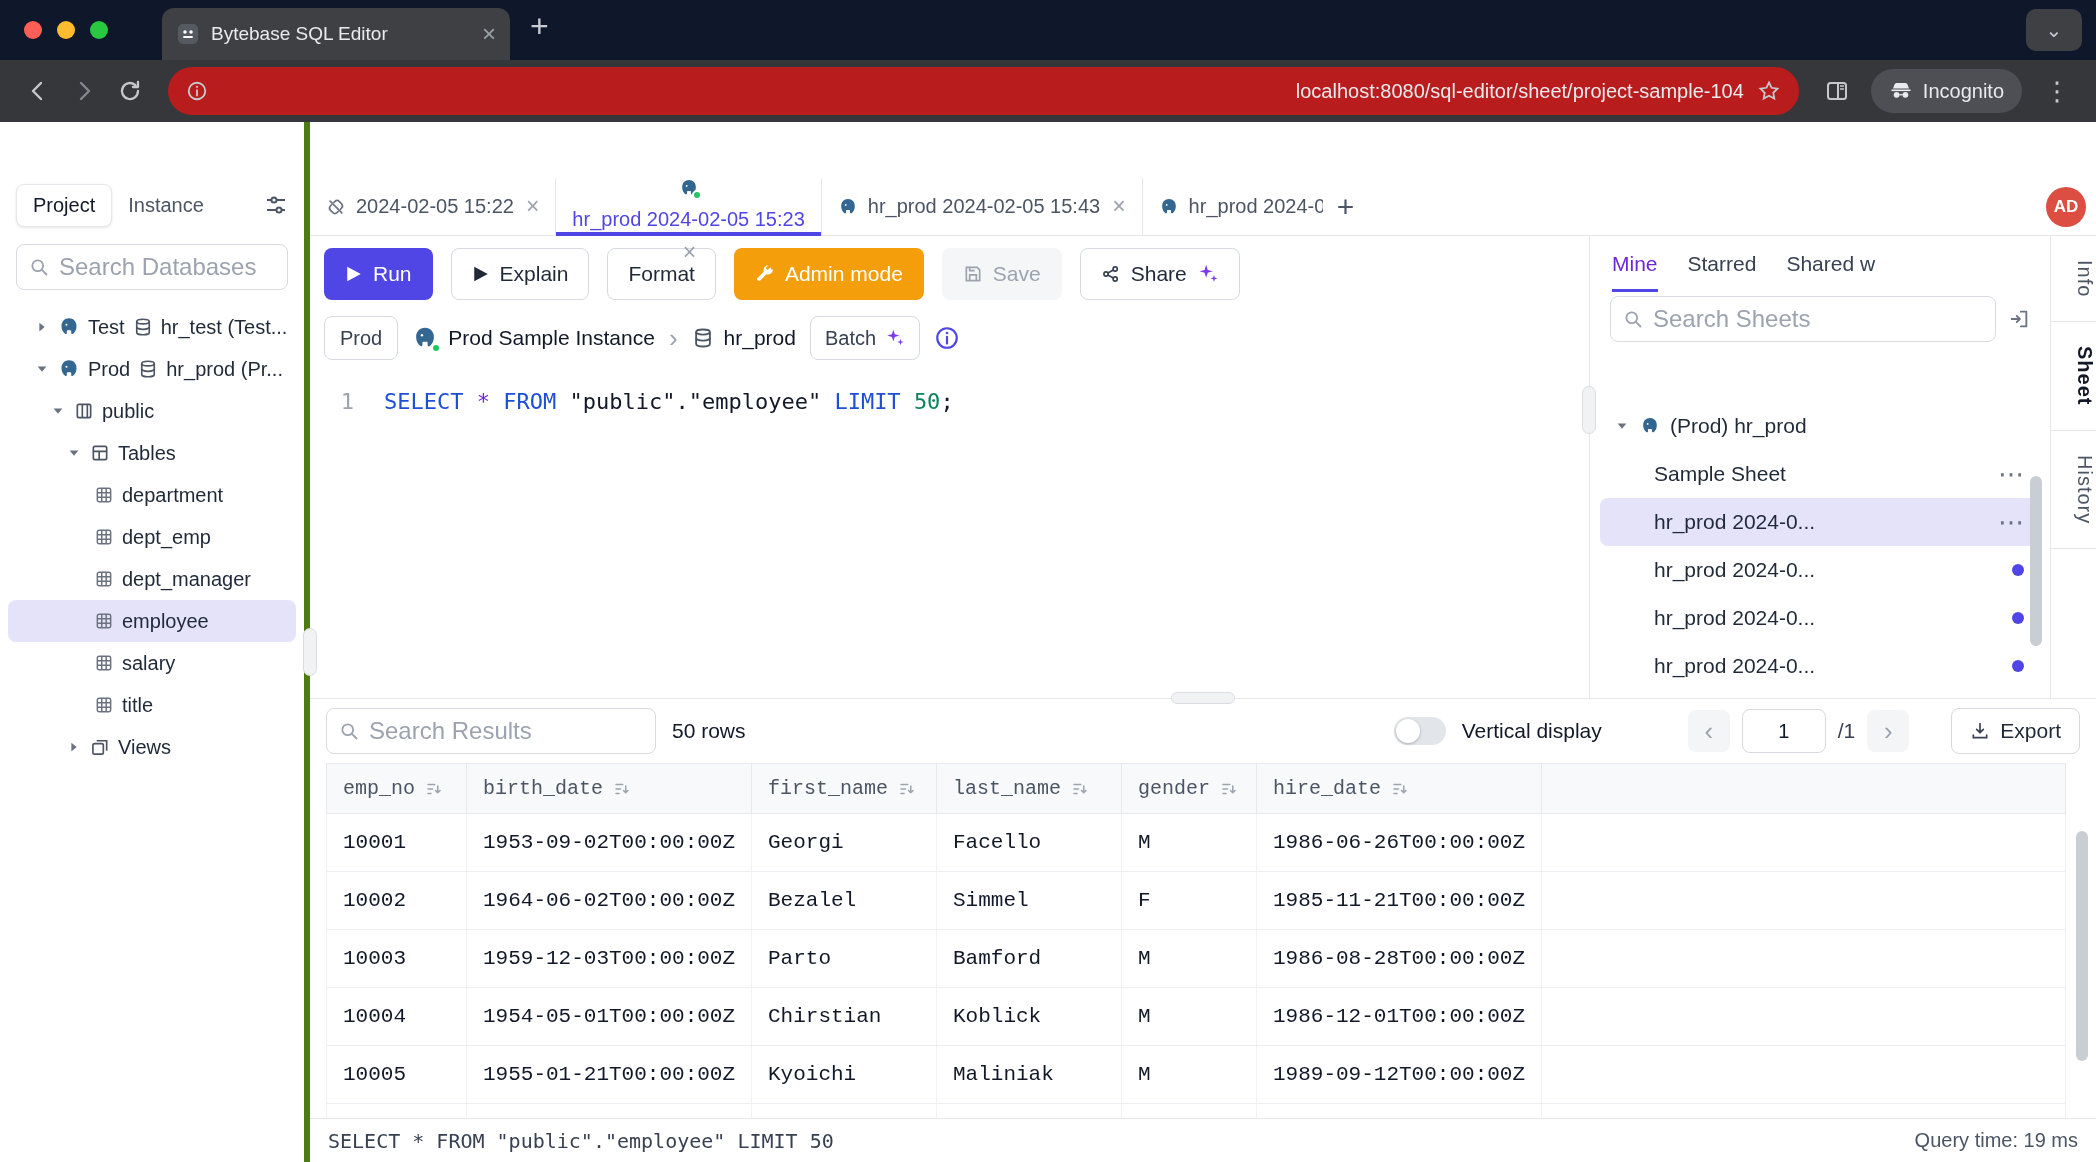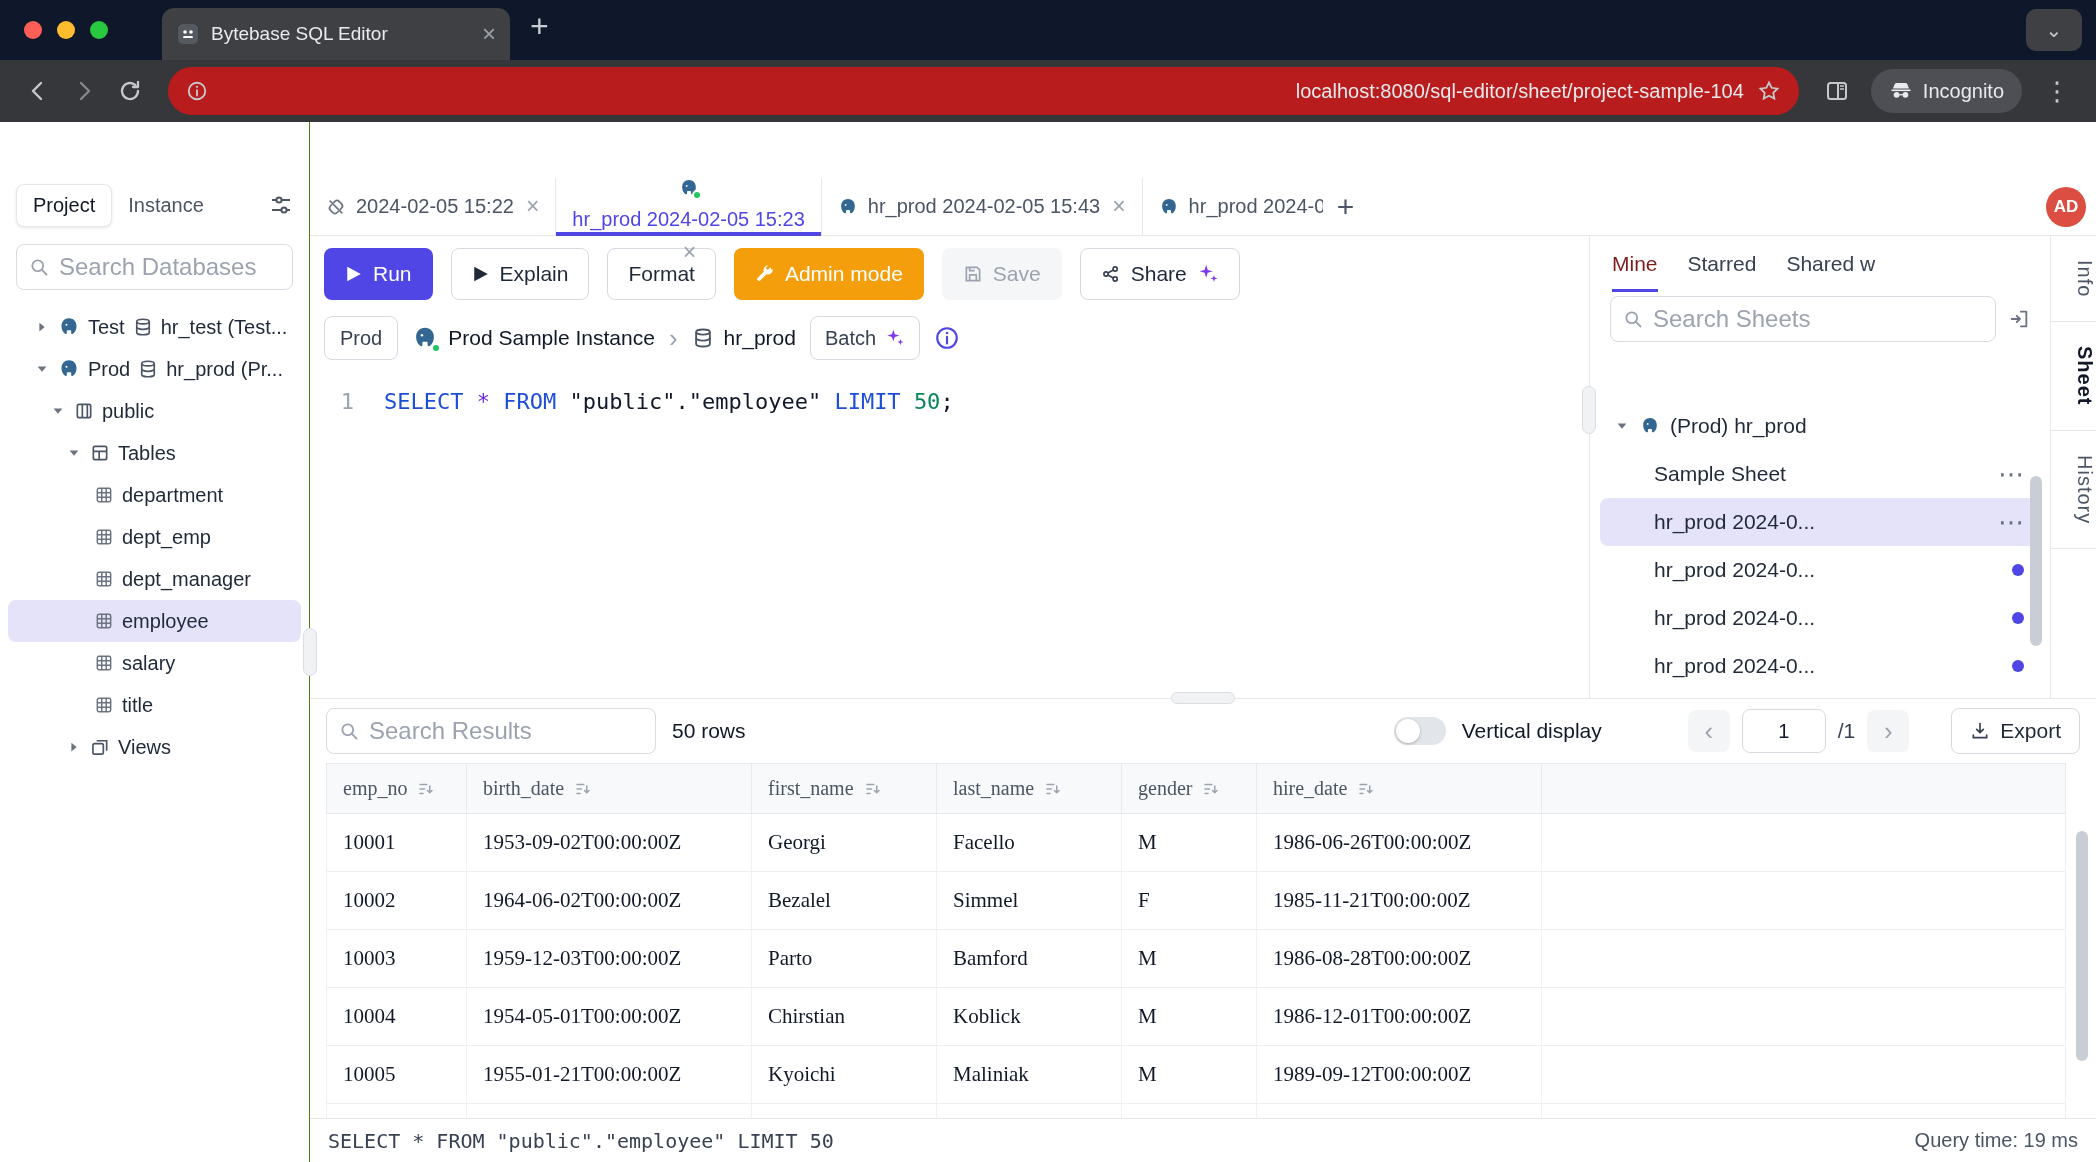--- a/index.html
+++ b/index.html
@@ -28,21 +28,21 @@
     padding:0 18px; gap:13px; margin:0 12px;text-align:right; }
   .url-text { color:#E8EAED; font-size:20px; flex:1; white-space:nowrap; overflow:hidden; }
   .incog { height:44px; border-radius:22px; background:#4D4F54; display:flex; align-items:center; gap:10px;
     padding:0 18px; color:#E8EAED; font-size:20px; margin:0 8px; }
   .menu-dots { color:#C6C9CC; font-size:26px; padding:0 8px; }
 
   
   #app { display:flex; height:1040px; background:#fff; position:relative; }
 
   
-  .sidebar { width:310px; border-right:1px solid #4d7c0f; padding-top:56px; display:flex; flex-direction:column; }
+  .sidebar { width:310px; border-right:6px solid #4d7c0f; padding-top:56px; display:flex; flex-direction:column; }
   .side-header { display:flex; align-items:center; padding:0 16px; height:54px; }
   .seg-active { background:#fff; border:1px solid #E5E7EB; box-shadow:0 1px 3px rgba(0,0,0,.1); border-radius:8px;
     padding:9px 16px; font-size:20px; color:#111827; }
   .seg-plain { padding:9px 16px; font-size:20px; color:#4B5563; }
   .side-filter { margin-left:auto; }
   .side-search { margin:12px 16px 10px; height:46px; border:1px solid #D8DCE2; border-radius:8px;
     display:flex; align-items:center; gap:10px; padding:0 12px; }
   .side-search input, .panel-search input, .res-search input { border:none; outline:none; font-size:24px;
     color:#ec4899; width:100%; background:transparent; font-family:"Liberation Sans",sans-serif; }
   input::placeholder { color:#9CA3AF; }
@@ -95,21 +95,21 @@
   .editor-area { flex:1; min-height:0; display:flex; font-family:"DejaVu Sans Mono",monospace;
     font-size:22px; padding-top:12px; }
   .gutter { width:58px; text-align:right; padding-right:14px; color:#9CA3AF; line-height:36px; }
   .code-line { flex:1; line-height:36px; padding-left:16px; white-space:nowrap; overflow:hidden; color:#1F2937; }
   .kw{color:#1D4ED8}.op{color:#6D28D9}.ident{color:#111827}.num{color:#098658}
 
   
   .sheets-panel { width:460px; display:flex; flex-direction:column; position:relative; }
   .sheet-tabs { height:56px; display:flex; align-items:center; gap:30px; padding:0 22px; font-size:21px; color:#374151; }
   .stab { height:100%; display:flex; align-items:center; position:relative; white-space:nowrap; }
-  .stab.active { color:#7f1d1d; }
+  .stab.active { color:#6d28d9; }
   .stab.active::after { content:""; position:absolute; left:0; right:0; bottom:0; height:3px; background:#4F46E5; }
   .sheet-search-row { display:flex; align-items:center; padding:0 20px; gap:12px; height:54px; }
   .panel-search { flex:1; height:46px; border:1px solid #D8DCE2; border-radius:8px; display:flex;
     align-items:center; gap:10px; padding:0 12px; }
   .sheet-list { flex:1; overflow:hidden; position:relative; padding-top:56px; font-size:21px; color:#1F2937; }
   .sgroup { height:48px; display:flex; align-items:center; gap:10px; padding:0 16px 0 24px; }
   .sitem { height:48px; display:flex; align-items:center; margin:0 10px; padding:0 16px 0 54px;
     border-radius:8px; white-space:nowrap; }
   .sitem.selected { background:#E4E3FA; }
   .sitem .slabel { overflow:hidden; }
@@ -142,21 +142,21 @@
   .pag { display:flex; align-items:center; gap:12px; margin-left:70px; }
   .page-btn { width:42px; height:42px; border-radius:8px; background:#F4F5F7; color:#9CA3AF; font-size:26px;
     display:flex; align-items:center; justify-content:center; }
   .page-input { width:84px; height:44px; border:1px solid #D6DAE0; border-radius:8px; text-align:center;
     font-size:20px; color:#111827; outline:none; font-family:"Liberation Sans",sans-serif; }
   .page-total { font-size:21px; color:#374151; }
   .export-btn { height:46px; border:1px solid #D6DAE0; border-radius:8px; display:flex; align-items:center;
     gap:10px; padding:0 18px; font-size:21px; color:#1F2937; margin-left:26px; background:#fff; }
 
   .table-wrap { flex:1; overflow:hidden; margin:0 30px 0 16px; }
-  table.tbl { width:100%; border-collapse:collapse; table-layout:fixed; font-family:Liberation Serif, serif; }
+  table.tbl { width:100%; border-collapse:collapse; table-layout:fixed; font-family:Liberation Mono, monospace; }
   .tbl th { background:#F8F9FB; border:1px solid #E7E9EE; border-left:none; height:50px; font-size:20px;
     color:#4B5563; font-weight:normal; text-align:left; padding:0 16px; white-space:nowrap; overflow:hidden; }
   .tbl th:first-child { border-left:1px solid #E7E9EE; }
   .thwrap { display:flex; align-items:center; gap:10px; }
   .tbl td { height:58px; border-bottom:1px solid #EDEFF2; border-right:1px solid #F0F2F5; font-size:21px;
     color:#111827; padding:0 16px; white-space:nowrap; overflow:hidden; }
   .tbl td:first-child { border-left:1px solid #F0F2F5; }
   .tbl td:last-child { border-right:1px solid #EDEFF2; }
   .results-scrollbar { position:absolute; right:8px; top:132px; width:12px; height:230px; border-radius:6px; background:#C9CED5; }
 

